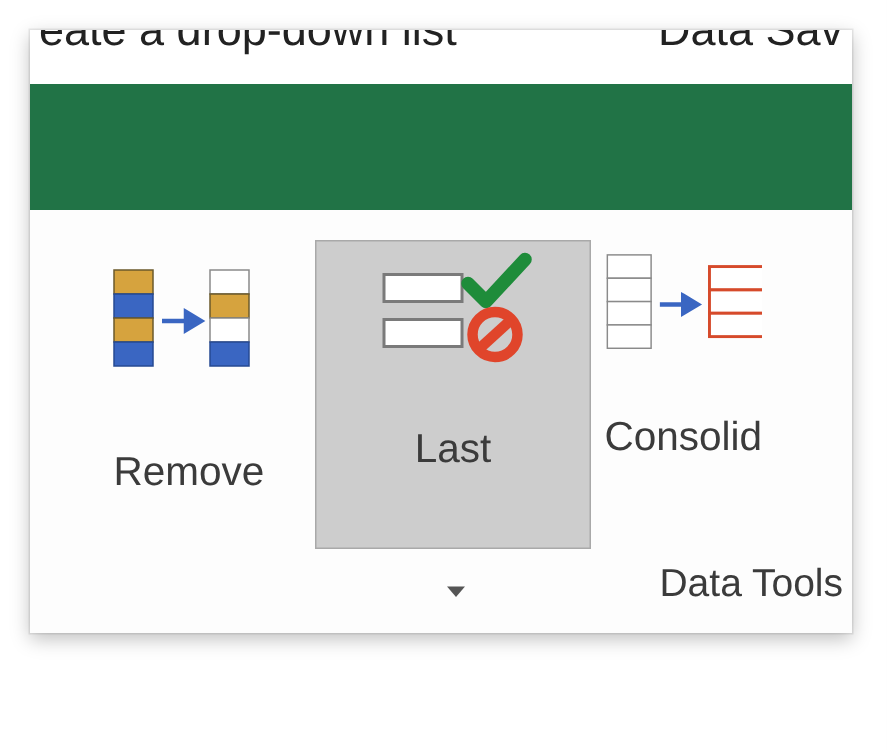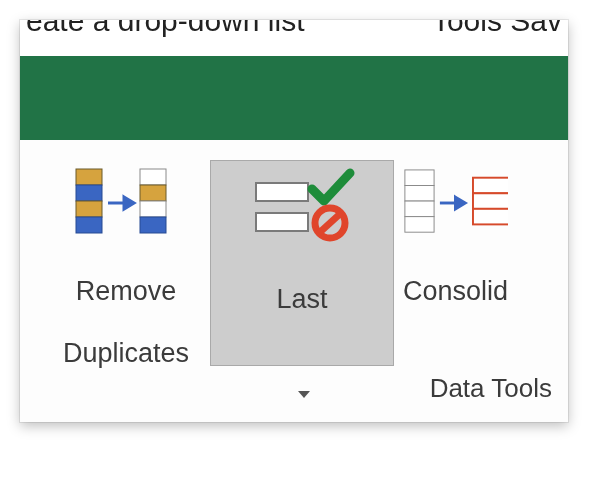--- a/index.html
+++ b/index.html
@@ -43,21 +43,21 @@
     background: #217346;
   }
   .ribbon {
     position: relative;
     height: 282px;
     background: #fdfdfd;
   }
   .group {
     position: absolute;
     bottom: 18px;
-    right: 16px;
+    right: 6px;
     font-size: 26px;
     color: #3b3b3b;
   }
   .buttons-row {
     display: flex;
     align-items: flex-start;
     padding: 20px 0 0 22px;
     gap: 0;
   }
   .ribbon-btn {
@@ -111,21 +111,21 @@
   }
 </style>
 </head>
 <body>
 
 <div class="frame">
 
   <div class="titlebar">
     <div class="titlebar-top">
       <span>eate a drop-down list</span>
-      <span>Tools Sav</span>
+      <span>Data Sav</span>
     </div>
     <div class="titlebar-green"></div>
   </div>
 
   <div class="ribbon">
 
     <div class="buttons-row">
 
       <div class="ribbon-btn" style="width:168px;">
         <div class="icon-area">
@@ -146,21 +146,20 @@
             <g fill="#ffffff" stroke="#8a8a8a">
               <rect x="74" y="2" width="26" height="16"></rect>
               <rect x="74" y="18" width="26" height="16" fill="#d6a33e" stroke="#6b5a2b"></rect>
               <rect x="74" y="34" width="26" height="16"></rect>
               <rect x="74" y="50" width="26" height="16" fill="#3a66c2" stroke="#264a93"></rect>
             </g>
           </svg>
         </div>
         <div class="label-area">
           <div>Remove</div>
-          <div>Duplicates</div>
         </div>
       </div>
 
       <div class="ribbon-btn selected" style="width:184px;">
         <div class="icon-area">
           <svg width="120" height="80" viewBox="0 0 120 80">
 
             <rect x="14" y="16" width="52" height="18" fill="#ffffff" stroke="#7a7a7a" stroke-width="2"></rect>
             <rect x="14" y="46" width="52" height="18" fill="#ffffff" stroke="#7a7a7a" stroke-width="2"></rect>
 

